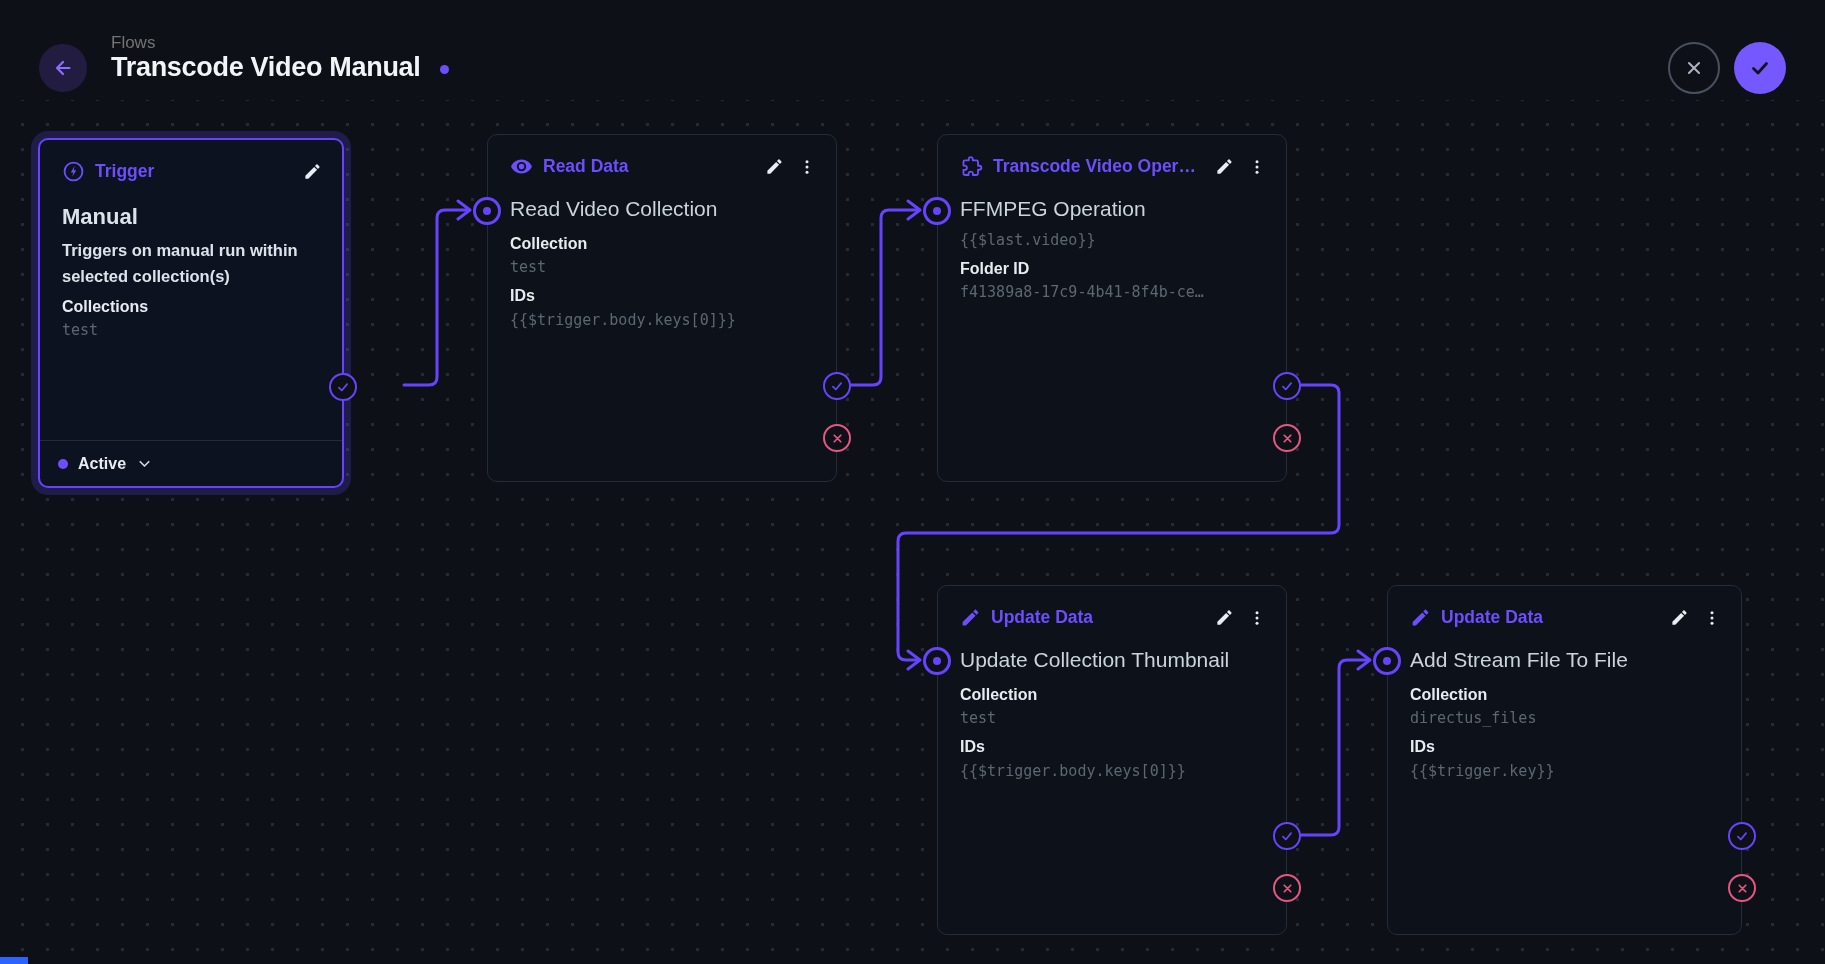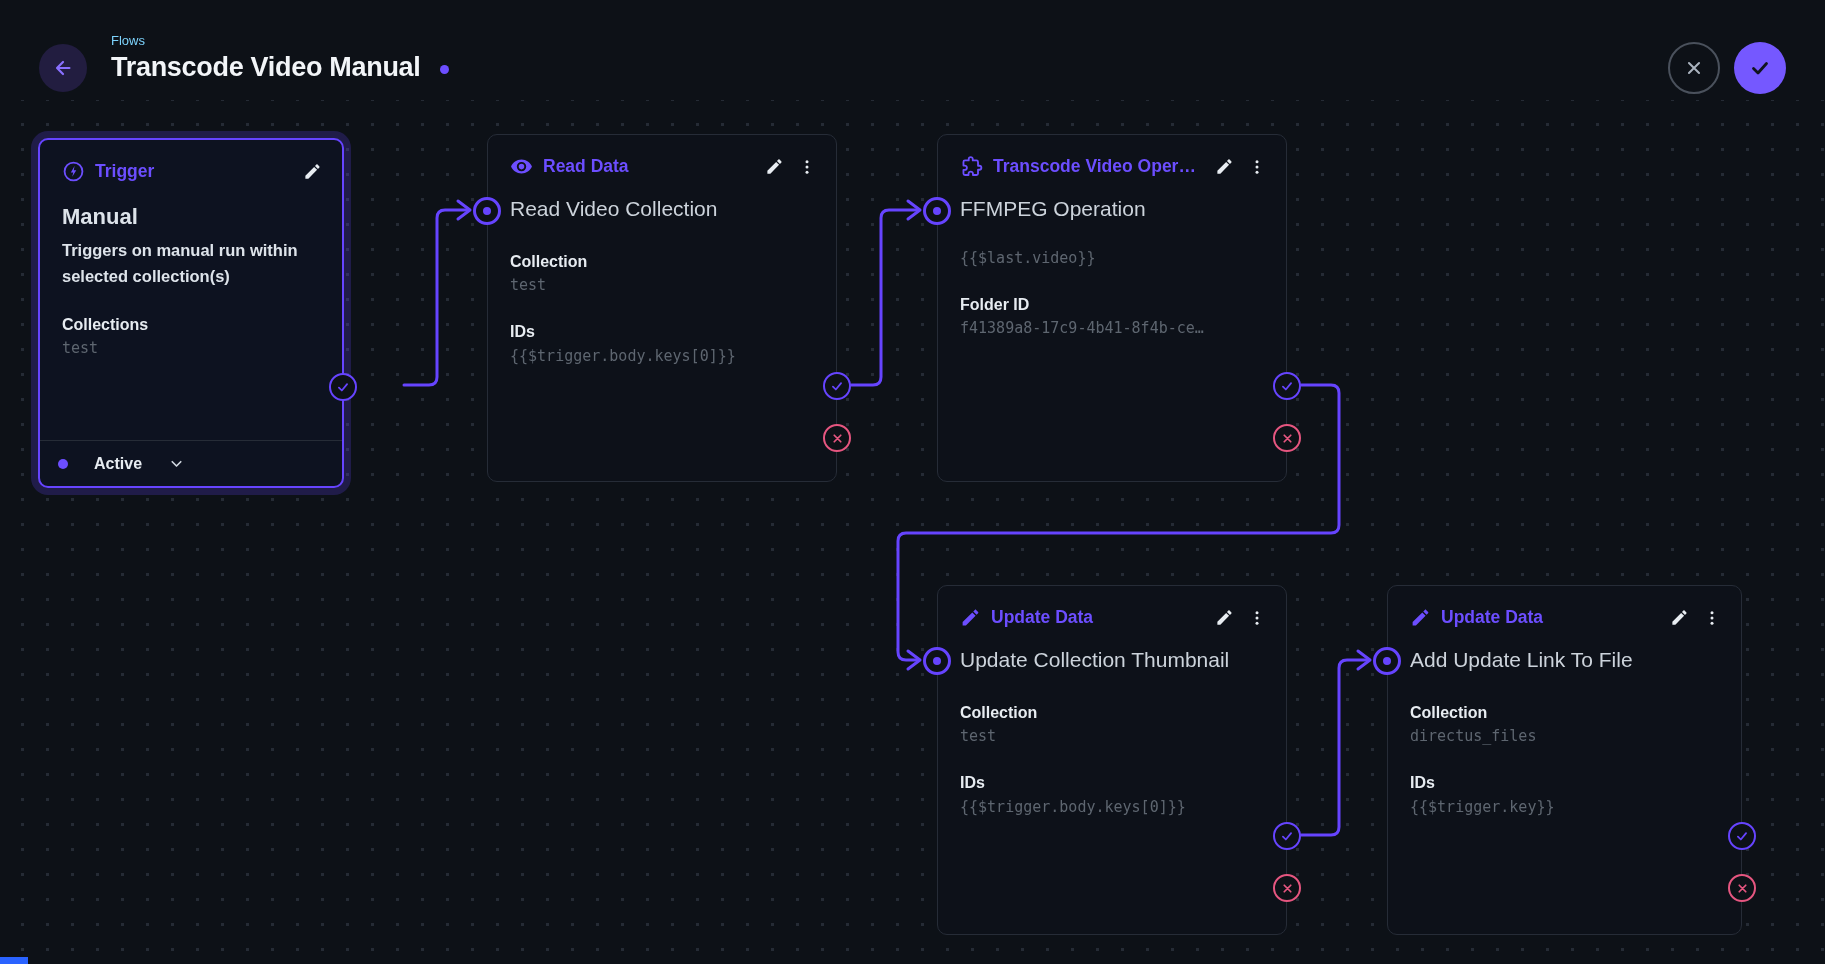--- a/index.html
+++ b/index.html
@@ -22,21 +22,21 @@
 
   
   .app-header { position: absolute; left: 0; top: 0; width: 100%; height: 100px; z-index: 5; }
   .back-btn {
     position: absolute; left: 39px; top: 44px; width: 48px; height: 48px;
     border-radius: 50%; background: #221d40; border: none; cursor: pointer;
     display: flex; align-items: center; justify-content: center;
   }
   .breadcrumb {
     position: absolute; left: 111px; top: 33px;
-    font-size: 13px; color: #7dd3fc; font-weight: 400;
+    font-size: 17px; color: #737373; font-weight: 400;
   }
   .page-title-row {
     position: absolute; left: 111px; top: 52px;
     display: flex; align-items: center; gap: 19px;
   }
   .page-title { font-size: 27px; font-weight: 700; color: #f2f5f8; letter-spacing: -0.3px; }
   .unsaved-dot { width: 9px; height: 9px; border-radius: 50%; background: #6c4eff; margin-top: 4px; }
 
   .discard-btn {
     position: absolute; left: 1668px; top: 42px; width: 52px; height: 52px;
@@ -69,33 +69,33 @@
   .panel-head { display: flex; align-items: center; gap: 10px; padding: 20px 18px 0 22px; }
   .panel-title {
     color: #6c4eff; font-size: 17.5px; font-weight: 700;
     flex: 1; min-width: 0; overflow: hidden; text-overflow: ellipsis; white-space: nowrap;
   }
   .head-icon { flex: 0 0 auto; display: flex; }
   .icon-btn { background: none; border: none; cursor: pointer; display: flex; padding: 2px; flex: 0 0 auto; }
 
   .panel-body { padding: 15px 22px 0 22px; }
   .node-name { color: #ccd3db; font-size: 21px; font-weight: 400; line-height: 1.55; }
-  .field { margin-top: 22px; }
+  .field { margin-top: 4px; }
   .field-label { color: #e7ecf1; font-weight: 700; font-size: 16px; line-height: 1.7; }
   .field-value {
     color: #5e6670; font-family: "DejaVu Sans Mono", monospace; font-size: 15px;
     line-height: 1.45; white-space: nowrap; overflow: hidden; text-overflow: ellipsis;
   }
   .trigger-name { color: #dde3ea; font-weight: 700; font-size: 22px; line-height: 1.75; }
   .trigger-desc { color: #dde3ea; font-weight: 700; font-size: 16.5px; line-height: 1.6; max-width: 280px; }
 
   .status-bar {
     position: absolute; left: 0; right: 0; bottom: 0; height: 46px;
     border-top: 1px solid #262c37; display: flex; align-items: center;
-    padding: 0 18px; gap: 26px; cursor: pointer;
+    padding: 0 18px; gap: 10px; cursor: pointer;
   }
   .status-dot { width: 10px; height: 10px; border-radius: 50%; background: #6c4eff; }
   .status-label { color: #e7ecf1; font-weight: 700; font-size: 16px; }
 
   
   .socket {
     position: absolute; width: 28px; height: 28px; border-radius: 50%;
     background: #0d1117; z-index: 3;
     display: flex; align-items: center; justify-content: center; cursor: pointer;
   }
@@ -371,21 +371,21 @@
       <span style="display:flex">
         <svg width="18" height="18" viewBox="0 0 24 24" fill="#e8edf2">
             <circle cx="12" cy="5" r="2"></circle>
             <circle cx="12" cy="12" r="2"></circle>
             <circle cx="12" cy="19" r="2"></circle>
           </svg>
       </span>
     </button>
   </div>
   <div class="panel-body">
-    <div class="node-name">Add Update Link To File</div>
+    <div class="node-name">Add Stream File To File</div>
     <div class="field">
       <div class="field-label">Collection</div>
       <div class="field-value">directus_files</div>
     </div>
     <div class="field">
       <div class="field-label">IDs</div>
       <div class="field-value">{{$trigger.key}}</div>
     </div>
   </div>
   <div class="socket in" style="top:61px"></div>

